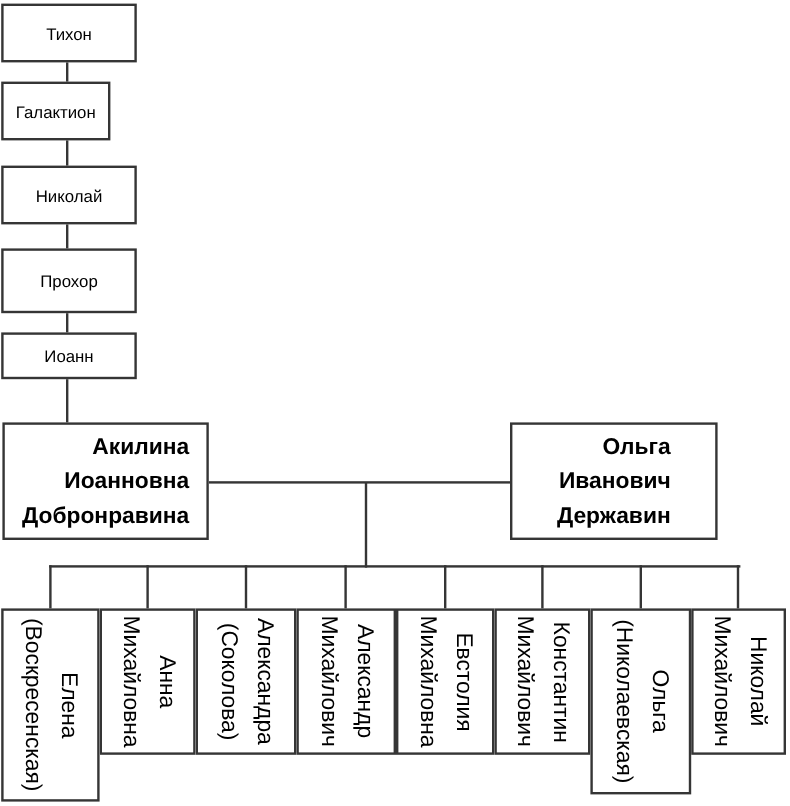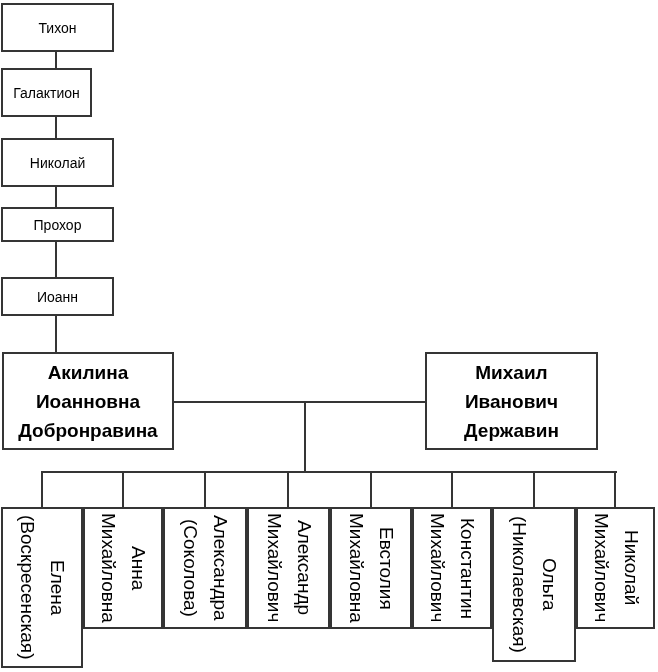--- a/index.html
+++ b/index.html
@@ -35,20 +35,21 @@
   .alabel {
     font-size: 14px;
     line-height: 22px;
     white-space: pre-line;
   }
   .plabel {
     font-size: 19px;
     font-weight: bold;
     line-height: 29px;
     white-space: pre-line;
+    text-align: right;
   }
   .vtext {
     writing-mode: vertical-rl;
     font-size: 19px;
     line-height: 30px;
     white-space: pre-line;
     text-align: center;
   }
 </style>
 </head>
@@ -72,34 +73,34 @@
 
   <div class="box" style="left:1px; top:3px;   width:113px; height:49px;">
     <span class="alabel">Тихон</span>
   </div>
   <div class="box" style="left:1px; top:68px;  width:91px; height:49px;">
     <span class="alabel">Галактион</span>
   </div>
   <div class="box" style="left:1px; top:138px; width:113px; height:49px;">
     <span class="alabel">Николай</span>
   </div>
-  <div class="box" style="left:1px; top:207px; width:113px; height:35px;">
+  <div class="box" style="left:1px; top:207px; width:113px; height:54px;">
     <span class="alabel">Прохор</span>
   </div>
   <div class="box" style="left:1px; top:277px; width:113px; height:39px;">
     <span class="alabel">Иоанн</span>
   </div>
 
   <div class="box" style="left:2px; top:352px; width:172px; height:98px;">
     <span class="plabel">Акилина
 Иоанновна
 Добронравина</span>
   </div>
   <div class="box" style="left:425px; top:352px; width:173px; height:98px;">
-    <span class="plabel">Михаил
+    <span class="plabel">Ольга
 Иванович
 Державин</span>
   </div>
 
   <div class="box" style="left:1px; top:507px; width:82px; height:161px;">
     <span class="vtext">Елена
 (Воскресенская)</span>
   </div>
   <div class="box" style="left:83px; top:507px; width:80px; height:122px;">
     <span class="vtext">Анна

